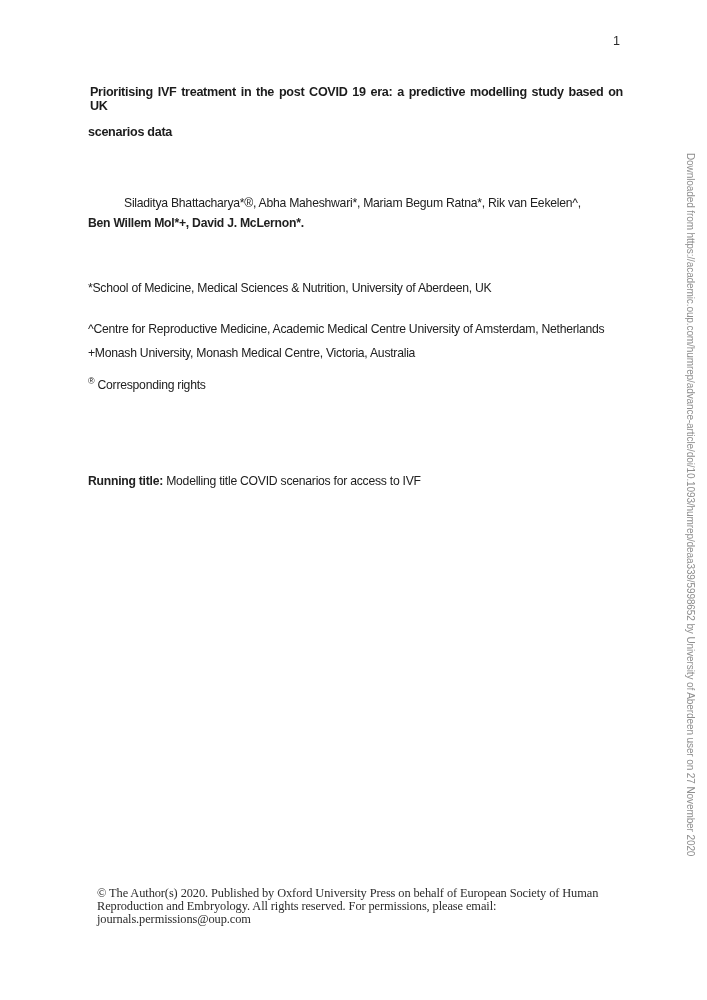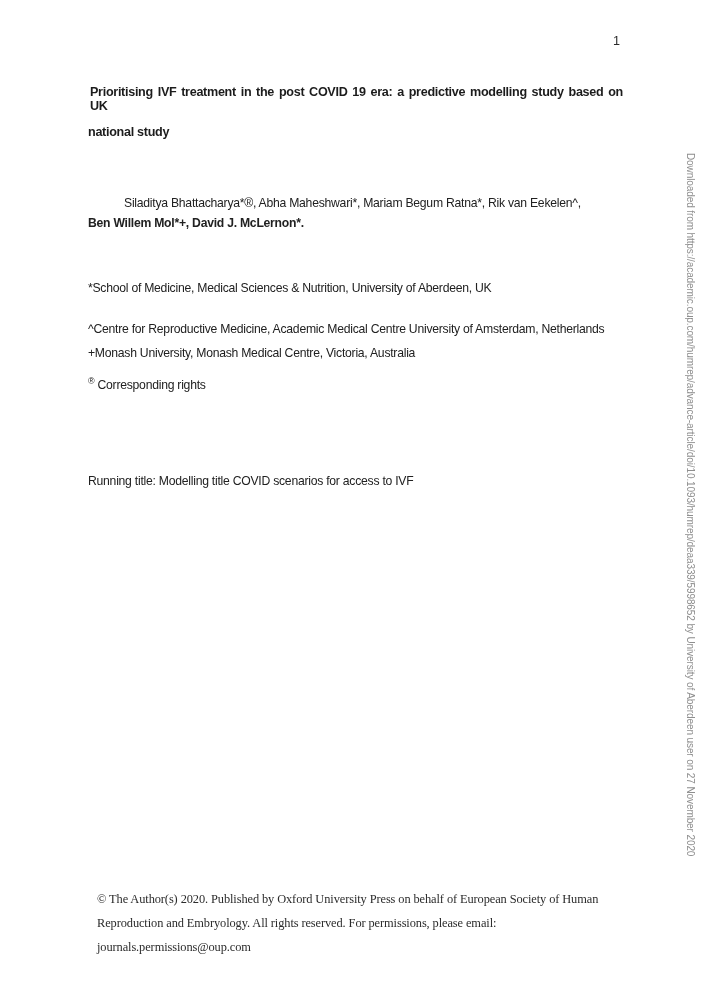--- a/index.html
+++ b/index.html
@@ -38,25 +38,25 @@
     word-spacing: 1.5px;
   }
   .page-number {
     font-size: 12.6px;
     color: #2a2a2a;
   }
   sup.corr {
     font-size: 9px;
     line-height: 0;
   }
-  .running-label { font-weight: normal; }
+  .running-label { font-weight: bold; }
   .footer-note {
     font-family: "Liberation Serif", serif;
     font-size: 12.4px;
-    line-height: 24px;
+    line-height: 13px;
     width: 526px;
     color: #2b2b2b;
     letter-spacing: -0.1px;
   }
   .watermark {
     writing-mode: vertical-rl;
     font-size: 10px;
     letter-spacing: -0.1px;
     color: #8e8e8e;
     white-space: nowrap;
@@ -65,21 +65,21 @@
 </style>
 </head>
 <body>
 
 <div class="page">
 
   <div class="abs page-number" style="top: 34px; right: 87px;">1</div>
 
   <div class="abs title-line title-justified" style="top: 85px; left: 90px;">Prioritising IVF treatment in the post COVID 19 era: a predictive modelling study based on UK</div>
 
-  <div class="abs title-line" style="top: 125px; left: 88px;">national study</div>
+  <div class="abs title-line" style="top: 125px; left: 88px;">scenarios data</div>
 
   <div class="abs body-line" style="top: 196px; left: 88px; margin-left: 36px;">Siladitya Bhattacharya*®, Abha Maheshwari*, Mariam Begum Ratna*, Rik van Eekelen^,</div>
 
   <div class="abs body-line" style="top: 216px; left: 88px; font-weight: bold;">Ben Willem Mol*+, David J. McLernon*.</div>
 
   <div class="abs body-line" style="top: 281px; left: 88px;">*School of Medicine, Medical Sciences &amp; Nutrition, University of Aberdeen, UK</div>
 
   <div class="abs body-line" style="top: 313px; left: 88px; margin-top: 9px;">^Centre for Reproductive Medicine, Academic Medical Centre University of Amsterdam, Netherlands</div>
 
   <div class="abs body-line" style="top: 346px; left: 88px; text-align: center;">+Monash University, Monash Medical Centre, Victoria, Australia</div>

